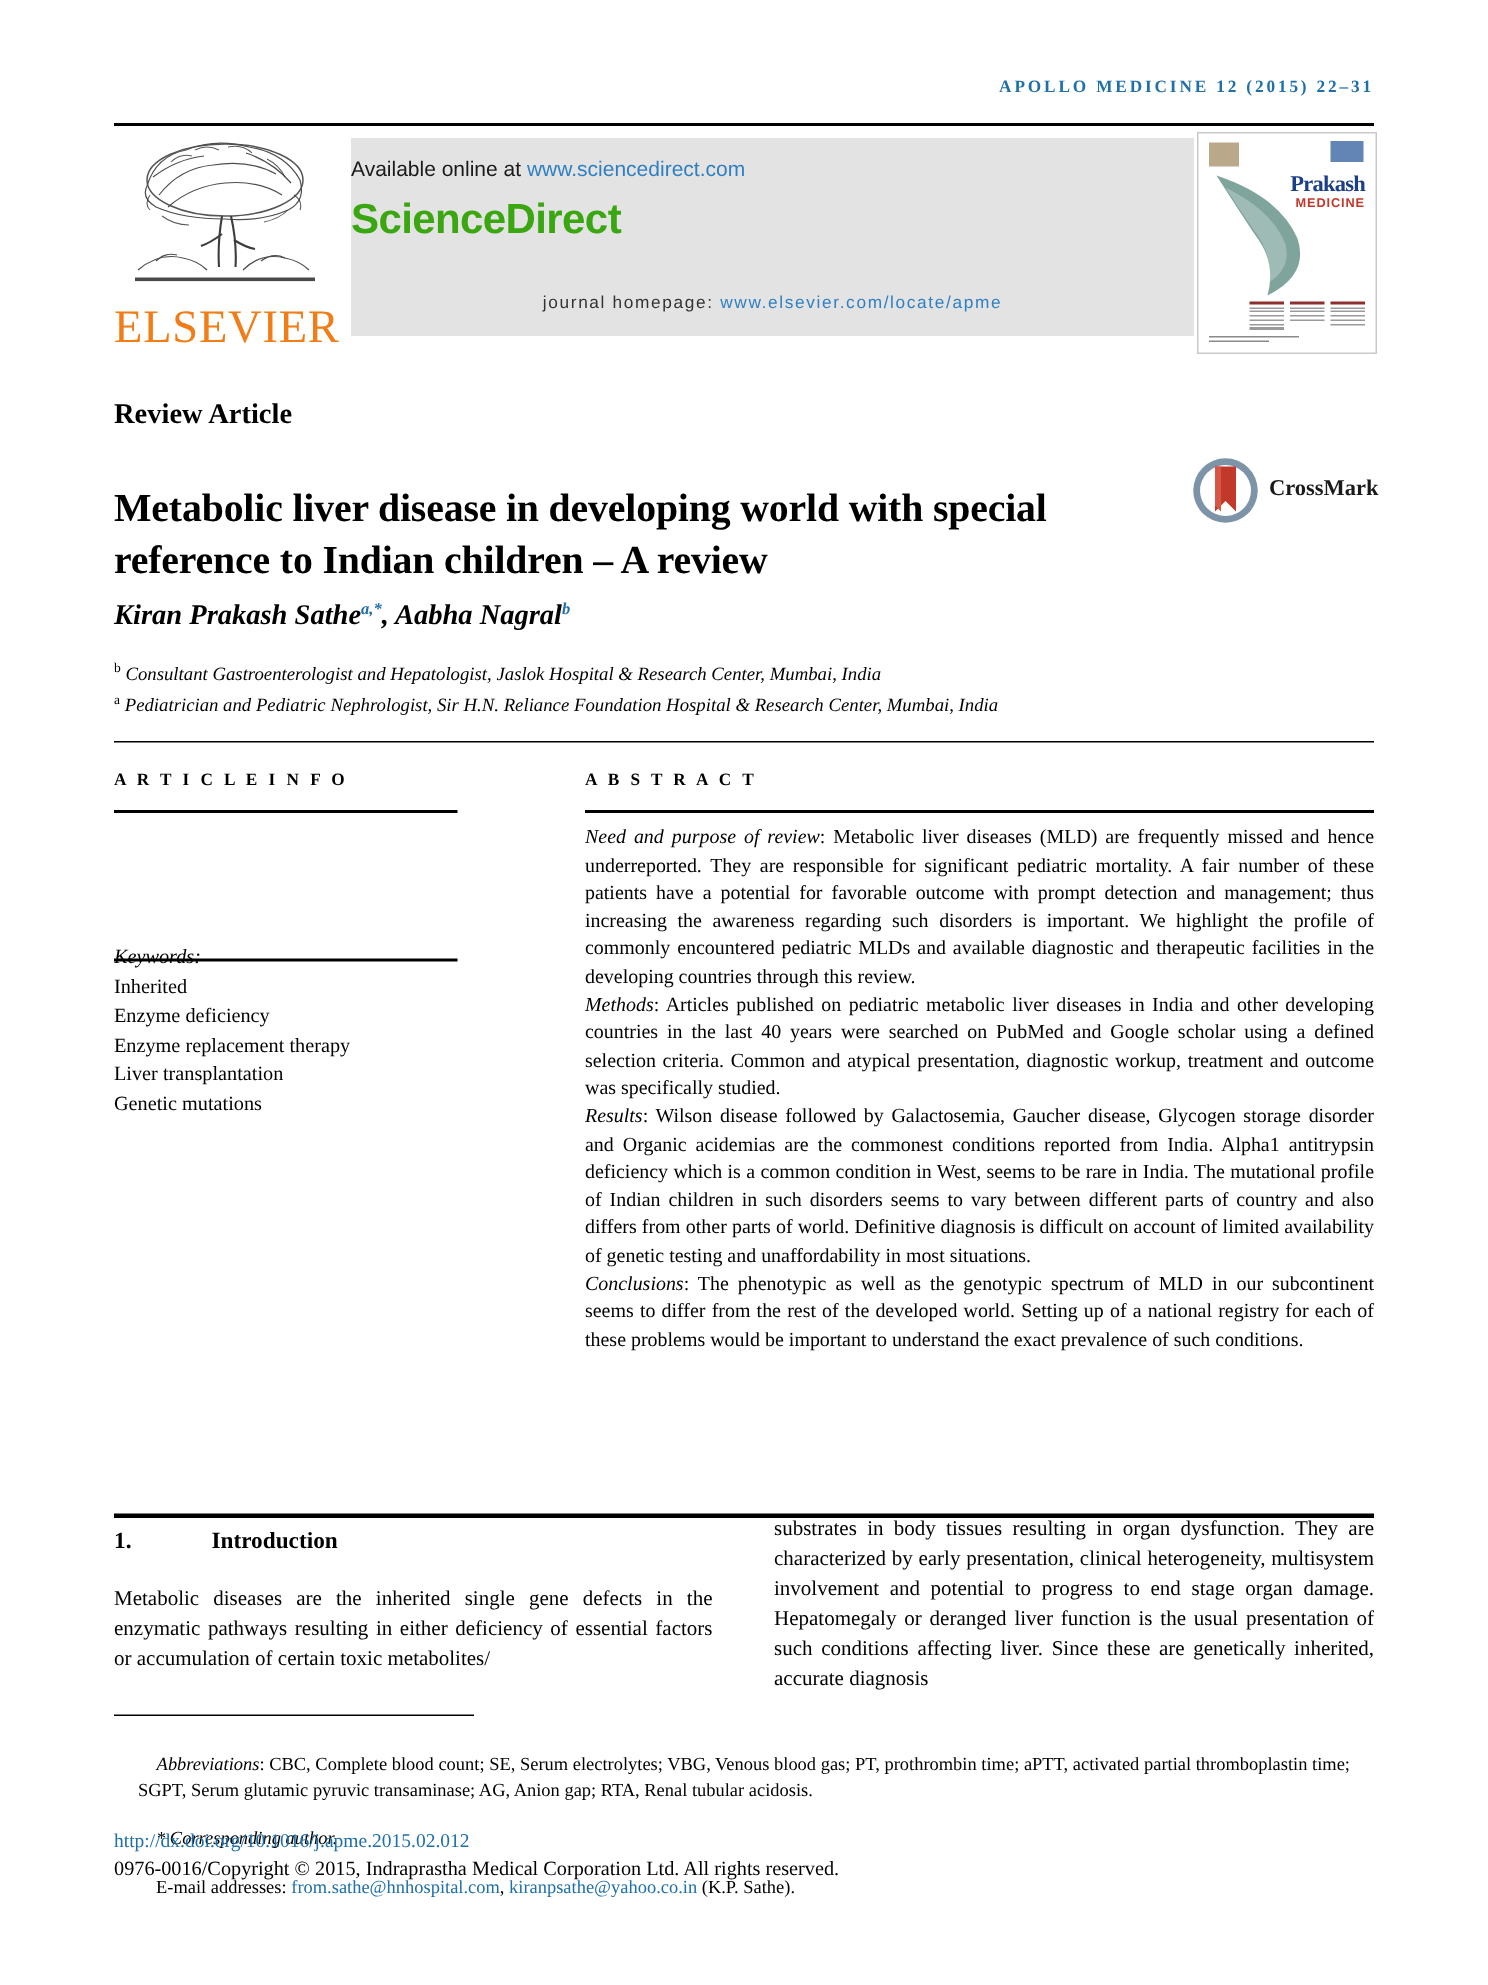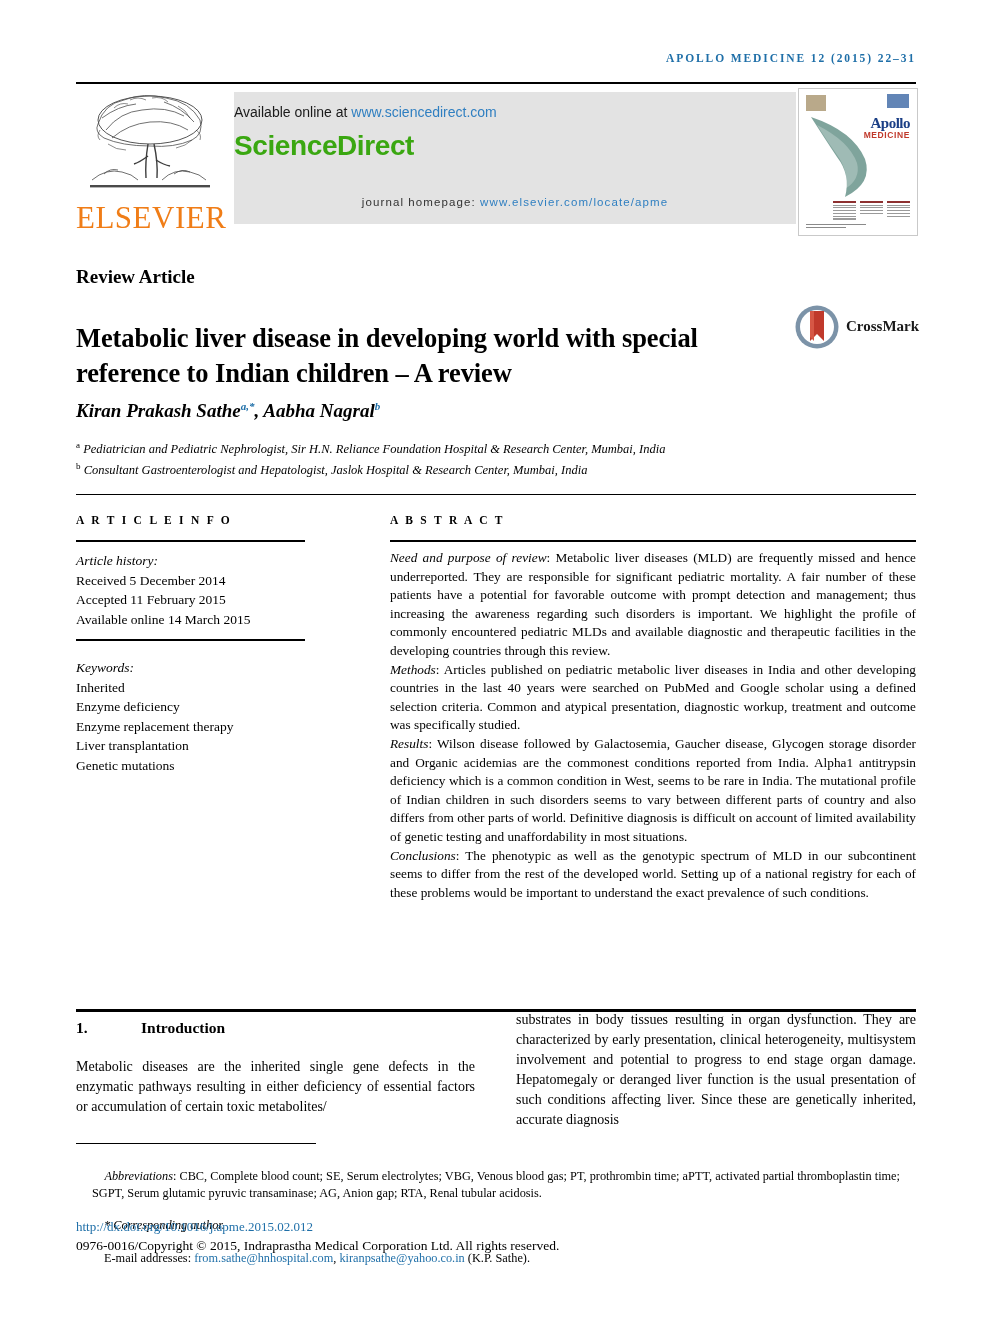--- a/index.html
+++ b/index.html
@@ -276,21 +276,21 @@
     line-height: 19.5px;
   }
   .histblock .lbl { font-style: italic; }
   .rule-hist {
     position: absolute;
     left: 76px; top: 639px;
     width: 229px; height: 1.5px; background: #000;
   }
   .kwblock {
     position: absolute;
-    left: 76px; top: 658px;
+    left: 76px; top: 628px;
     width: 240px;
     font-size: 13.5px;
     line-height: 19.5px;
   }
   .kwblock .lbl { font-style: italic; }
 
   .abstract {
     position: absolute;
     left: 390px; top: 549px;
     width: 526px;
@@ -435,21 +435,21 @@
       </div>
     </div>
 
     <div class="cover">
       <div class="cover-topleft"></div>
       <div class="cover-topright"></div>
       <svg class="cover-swoosh" viewBox="0 0 74 88">
         <path d="M6 4 Q48 18 60 46 Q68 70 40 84 Q46 62 32 44 Q20 26 6 4 Z" fill="#7fa49c"></path>
         <path d="M12 12 Q44 28 52 50 Q56 66 40 76 Q44 58 32 42 Q22 28 12 12 Z" fill="#ffffff" opacity="0.25"></path>
       </svg>
-      <div class="cover-apollo">Apollo</div>
+      <div class="cover-apollo">Prakash</div>
       <div class="cover-med">MEDICINE</div>
       <div class="cover-cols">
         <div class="cover-col" style="left:0">
           <div class="hdr"></div>
             <div class="ln"></div>
             <div class="ln"></div>
             <div class="ln"></div>
             <div class="ln"></div>
             <div class="ln"></div>
             <div class="ln"></div>
@@ -487,36 +487,30 @@
       <path d="M16 7 h14 v30 l-7 -7 l-7 7 Z" fill="#c0392b"></path>
       <path d="M16 7 h4 v30 l-4 -4 Z" fill="#d65745"></path>
     </svg>
     <div class="cm-word">CrossMark</div>
   </div>
 
   <div class="authors">
     <span>Kiran Prakash Sathe</span><sup>a,*</sup><span>, Aabha Nagral</span><sup>b</sup>
   </div>
   <div class="affil">
+    <div><sup>b</sup><span> Consultant Gastroenterologist and Hepatologist, Jaslok Hospital &amp; Research Center, Mumbai, India</span></div>
     <div><sup>a</sup><span> Pediatrician and Pediatric Nephrologist, Sir H.N. Reliance Foundation Hospital &amp; Research Center, Mumbai, India</span></div>
-    <div><sup>b</sup><span> Consultant Gastroenterologist and Hepatologist, Jaslok Hospital &amp; Research Center, Mumbai, India</span></div>
   </div>
 
   <div class="rule-mid"></div>
   <div class="hdr-info">A R T I C L E   I N F O</div>
   <div class="hdr-abs">A B S T R A C T</div>
   <div class="rule-info"></div>
   <div class="rule-abs"></div>
 
-  <div class="histblock">
-    <div class="lbl">Article history:</div>
-    <div>Received 5 December 2014</div>
-    <div>Accepted 11 February 2015</div>
-    <div>Available online 14 March 2015</div>
-  </div>
   <div class="rule-hist"></div>
   <div class="kwblock">
     <div class="lbl">Keywords:</div>
     <div>Inherited</div>
     <div>Enzyme deficiency</div>
     <div>Enzyme replacement therapy</div>
     <div>Liver transplantation</div>
     <div>Genetic mutations</div>
   </div>
 

